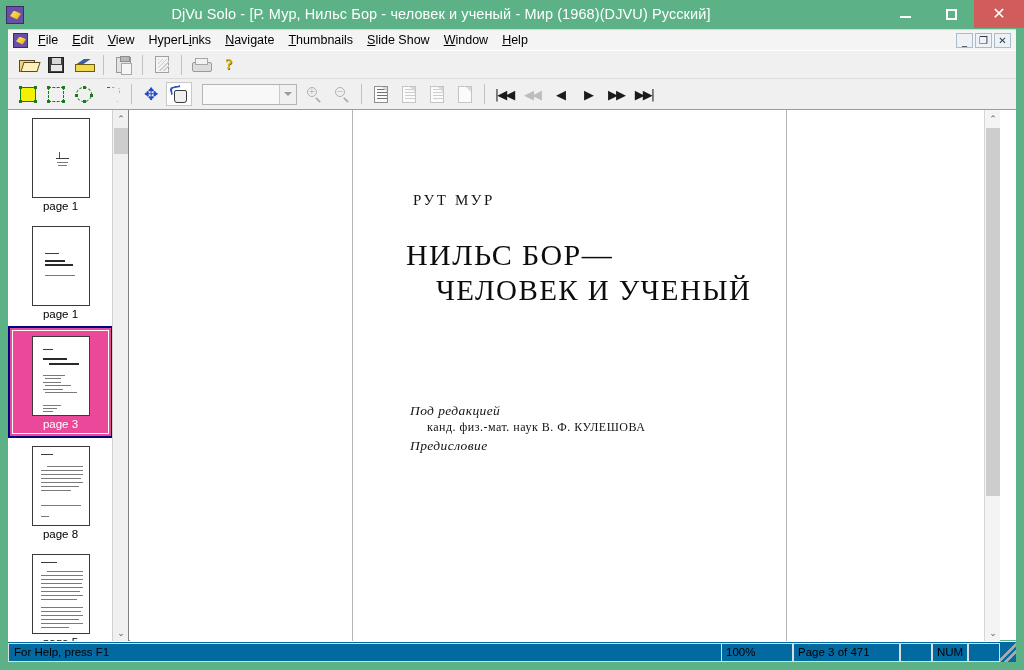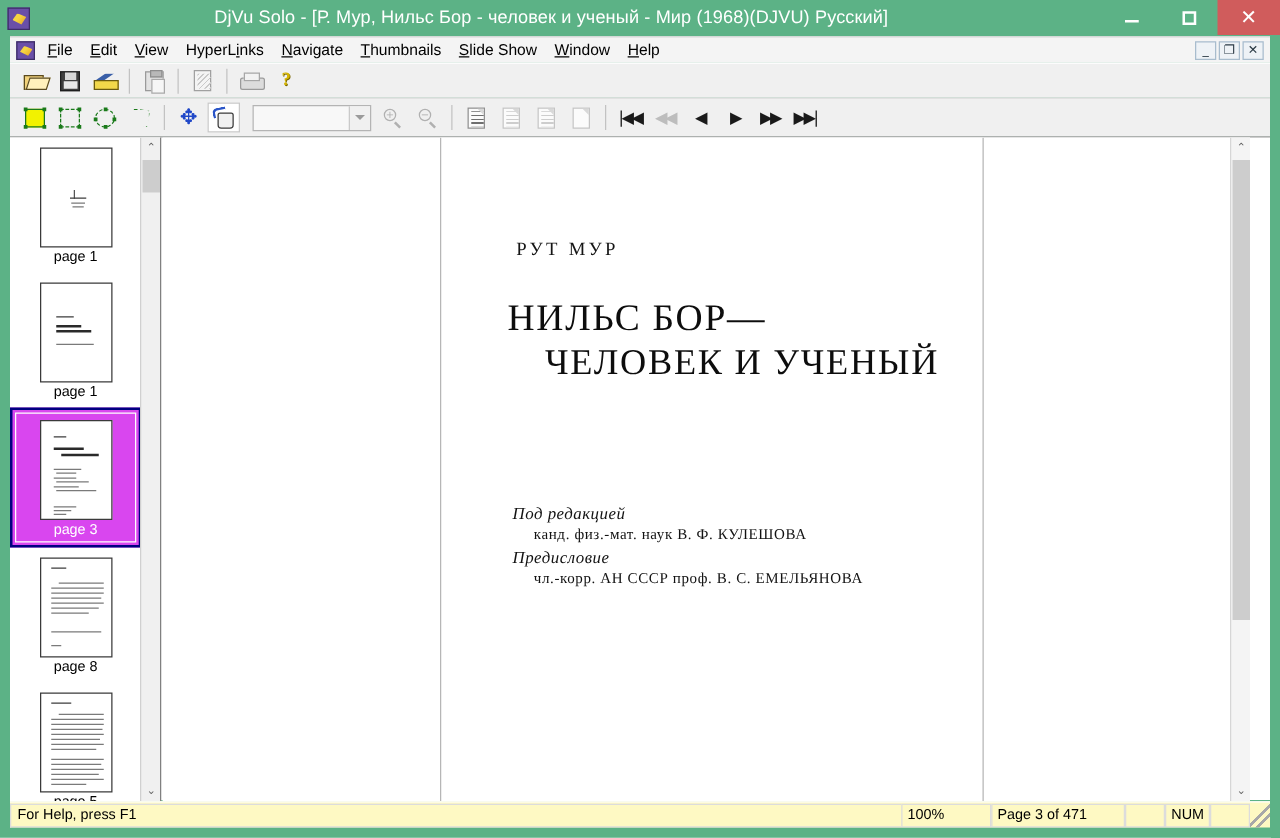--- a/index.html
+++ b/index.html
@@ -351,21 +351,21 @@
   #thumb-list {
     position: absolute; left: 0; top: 0;
     width: 90px; height: 531px;
   }
   .thumb-cell {
     width: 105px;
     padding-top: 8px;
     display: flex; flex-direction: column; align-items: center;
   }
   .thumb-cell.selected {
-    background: #d946ef;
+    background: #ec4899;
     border: 2px solid #000080;
     outline: 1px solid #ffffff;
     outline-offset: -5px;
   }
   .thumb-img {
     width: 58px; height: 80px;
     background: #ffffff;
     border: 1px solid #3a3a3a;
     position: relative;
     overflow: hidden;
@@ -459,21 +459,21 @@
   #doc-scroll-thumb {
     position: absolute; left: 1px; top: 18px;
     width: 14px; height: 368px;
     background: #cdcdcd;
   }
 
   
   #status-bar {
     position: absolute; left: 8px; top: 641px;
     width: 1008px; height: 21px;
-    background: #fef9c3;
+    background: #0369a1;
     border-top: 1px solid #ffffff;
     display: flex; align-items: center;
   }
   #status-help {
     flex: 1 1 auto;
     font-size: 11.5px; color: #000;
     padding-left: 5px;
     border: 1px solid #dcdcdc; border-right: none;
     height: 19px; line-height: 17px;
   }
@@ -765,21 +765,20 @@
         <div id="doc-author">РУТ МУР</div>
         <div id="doc-title-1">НИЛЬС БОР—</div>
         <div id="doc-title-2">ЧЕЛОВЕК И УЧЕНЫЙ</div>
 
         <div class="doc-credit-block" id="credit-2">
           <div class="doc-credit-head">Под редакцией</div>
           <div class="doc-credit-sub">канд. физ.-мат. наук В. Ф. КУЛЕШОВА</div>
         </div>
         <div class="doc-credit-block" id="credit-3">
           <div class="doc-credit-head">Предисловие</div>
-          <div class="doc-credit-sub">чл.-корр. АН СССР проф. В. С. ЕМЕЛЬЯНОВА</div>
         </div>
       </div>
 
       <div id="doc-scroll">
         <div class="sb-arrow">⌃</div>
         <div id="doc-scroll-thumb"></div>
         <div class="sb-arrow bottom">⌄</div>
       </div>
     </div>
   </div>

